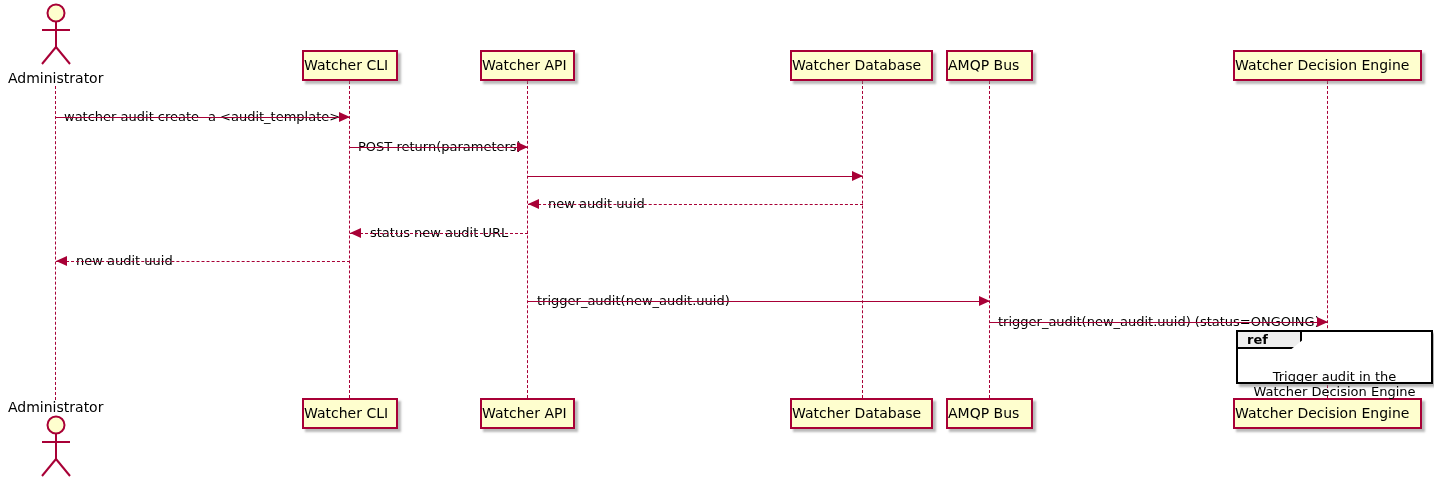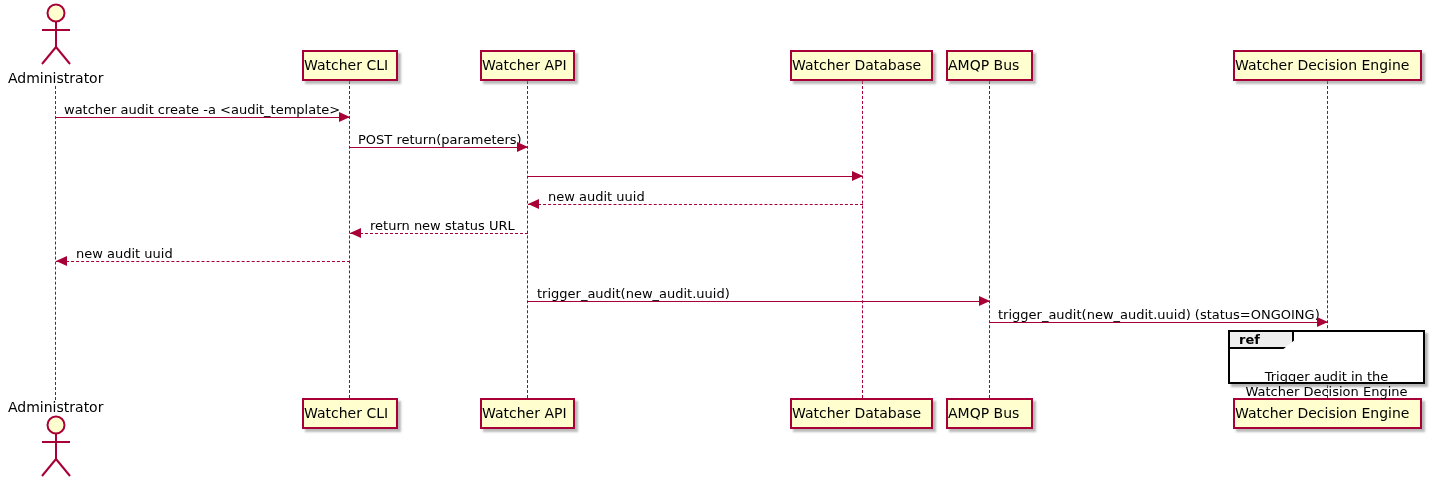--- a/index.html
+++ b/index.html
@@ -25,35 +25,36 @@
 
   
   .actor-figure{position:absolute;z-index:3;}
   .actor-figure line, .actor-figure circle{stroke:#A80036;stroke-width:2;}
   .actor-figure circle{fill:#FEFECE;}
   .actor-label{position:absolute;font-size:14px;white-space:nowrap;z-index:3;}
 
   
   .message{position:absolute;height:22px;z-index:2;}
   .msg-label{
-    position:absolute;top:3px;font-size:13px;line-height:14px;
+    position:absolute;top:10px;font-size:13px;line-height:14px;
     white-space:nowrap;color:#000;
   }
   .msg-line{position:absolute;top:17px;left:0;right:0;height:0;border-top:1px solid #A80036;}
   .message.dashed .msg-line{border-top-style:dashed;}
   .arrow{position:absolute;top:12px;width:0;height:0;
     border-top:5px solid transparent;border-bottom:5px solid transparent;}
   .arrow.right{right:0;border-left:11px solid #A80036;}
   .arrow.left{left:0;border-right:11px solid #A80036;}
 
   
   .ref{
     position:absolute;box-sizing:border-box;background:#ffffff;
     border:2px solid #000;z-index:5;
     box-shadow:3px 3px 2px rgba(130,130,130,0.6);
+    margin-left:8px;
   }
   .ref-tab{
     position:absolute;left:-2px;top:-2px;width:66px;height:19px;
     box-sizing:border-box;background:#EEEEEE;border:2px solid #000;
     clip-path:polygon(0 0,100% 0,100% 55%,84% 100%,0 100%);
     font-weight:bold;font-size:13px;line-height:15px;padding-left:9px;
   }
   .ref-body{padding-top:37px;text-align:center;font-size:13px;line-height:15px;}
 </style>
 </head>
@@ -115,21 +116,21 @@
     <div class="arrow right"></div>
   </div>
 
   <div class="message dashed" style="left:528px;top:187px;width:335px">
     <div class="msg-label" style="left:20px">new audit uuid</div>
     <div class="msg-line"></div>
     <div class="arrow left"></div>
   </div>
 
   <div class="message dashed" style="left:350px;top:216px;width:178px">
-    <div class="msg-label" style="left:20px">return new status URL</div>
+    <div class="msg-label" style="left:20px">status new audit URL</div>
     <div class="msg-line"></div>
     <div class="arrow left"></div>
   </div>
 
   <div class="message dashed" style="left:56px;top:244px;width:294px">
     <div class="msg-label" style="left:20px">new audit uuid</div>
     <div class="msg-line"></div>
     <div class="arrow left"></div>
   </div>
 

